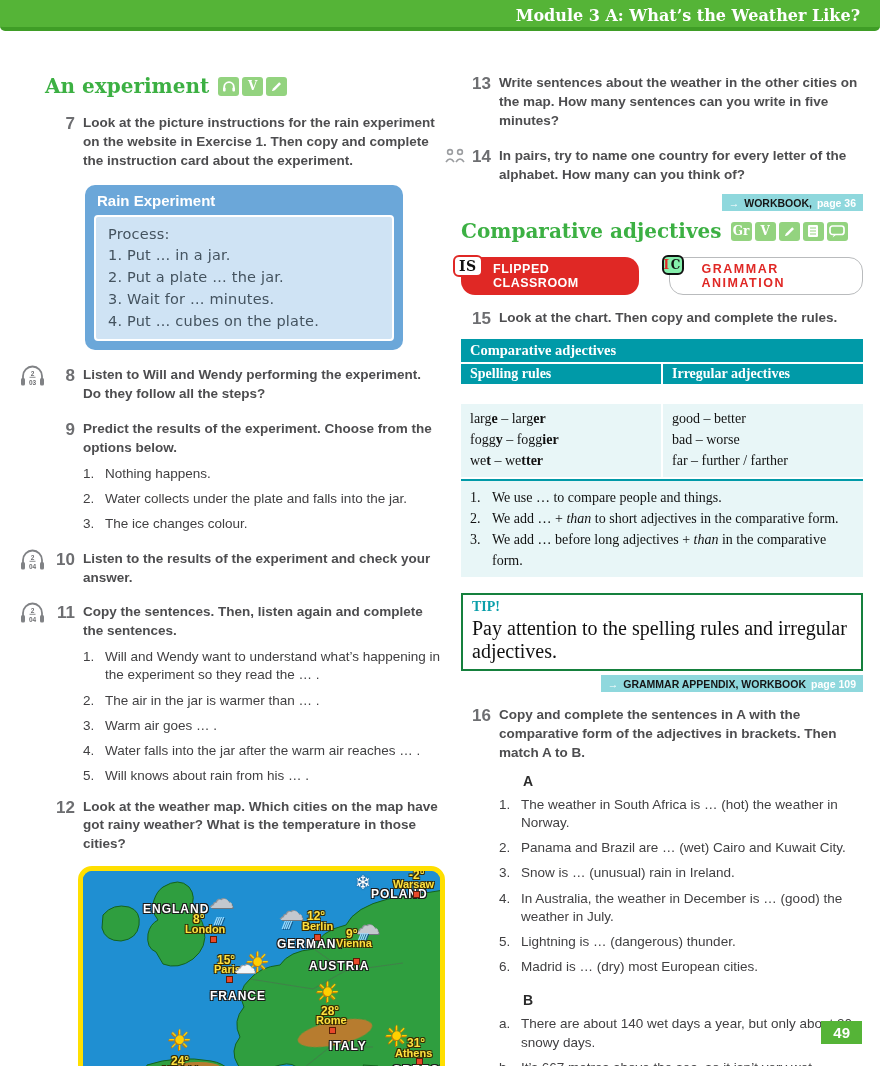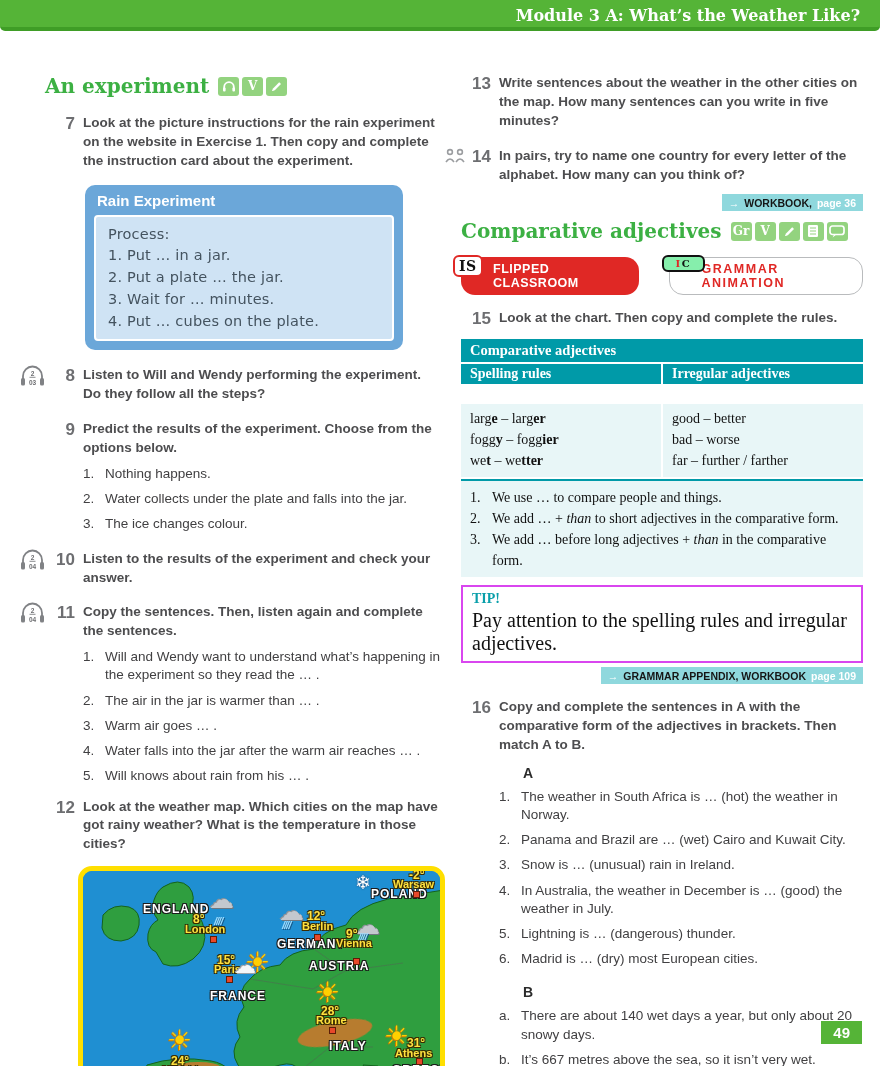--- a/index.html
+++ b/index.html
@@ -77,36 +77,36 @@
 
   .fc-row{display:flex;gap:30px;margin-top:14px;align-items:center;}
   .pill-red{position:relative;background:#e02825;border-radius:14px;color:#fff;font-weight:bold;
             font-size:12.5px;letter-spacing:.5px;padding:5px 16px 5px 32px;}
   .logo-is{position:absolute;left:-8px;top:-2px;background:#fff;border:2.5px solid #e02825;
            border-radius:6px;padding:1px 4px;color:#111;font-family:"DejaVu Serif",serif;
            font-weight:bold;font-size:14px;}
   .pill-white{position:relative;background:#fff;border:1.5px solid #b9bbbd;border-radius:14px;
             color:#e02825;font-weight:bold;font-size:12.5px;letter-spacing:1.5px;padding:4px 14px 4px 32px;}
   .logo-ic{position:absolute;left:-8px;top:-3px;background:#86efac;border:2.5px solid #111;
-           border-radius:6px;padding:1px 12px;font-family:"DejaVu Serif",serif;
-           font-weight:bold;font-size:10px;color:#111;}
+           border-radius:6px;padding:1px 0;font-family:"DejaVu Serif",serif;
+           font-weight:bold;font-size:12px;color:#111;}
   .logo-ic .i{color:#e02825;}
 
   
   .chart{margin-top:10px;font-family:"Liberation Serif",serif;color:#111;}
   .chart-title{background:#009aa8;color:#fff;font-weight:bold;font-size:14.5px;padding:3px 9px;}
   .chart-exs{background:#e8f6f7;padding:4px 9px 6px;font-size:14.5px;line-height:1.45;}
   .chart-cols{display:grid;grid-template-columns:1fr 1fr;gap:2px;margin-top:2px;}
   .chart-colh{background:#009aa8;color:#fff;font-weight:bold;font-size:14px;padding:2px 9px;}
   .chart-colb{background:#e8f6f7;padding:4px 9px 6px;font-size:14px;line-height:1.5;}
   .chart-rules{border-top:2px solid #009aa8;background:#e8f6f7;padding:6px 9px;font-size:14px;
                line-height:1.5;margin-top:2px;}
   .rule{display:flex;}
   .rule .rl{flex:0 0 22px;}
-  .tip{border:2px solid #d946ef;margin-top:8px;padding:4px 9px 6px;font-family:"Liberation Serif",serif;}
+  .tip{border:2px solid #15803d;margin-top:16px;padding:4px 9px 6px;font-family:"Liberation Serif",serif;}
   .tip-t{color:#0a9faa;font-weight:bold;font-size:14px;}
   .tip-x{font-size:20px;color:#111;margin-top:2px;}
   .badge-row.tight{margin-top:4px;}
 
   .sub-label{font-size:14px;font-weight:bold;color:#2b2b2b;margin:10px 0 0 24px;}
 
   .pgnum{position:absolute;right:18px;bottom:22px;background:#55b437;color:#fff;
          font-weight:bold;font-size:15px;padding:3px 12px;}
 </style>
 </head>

